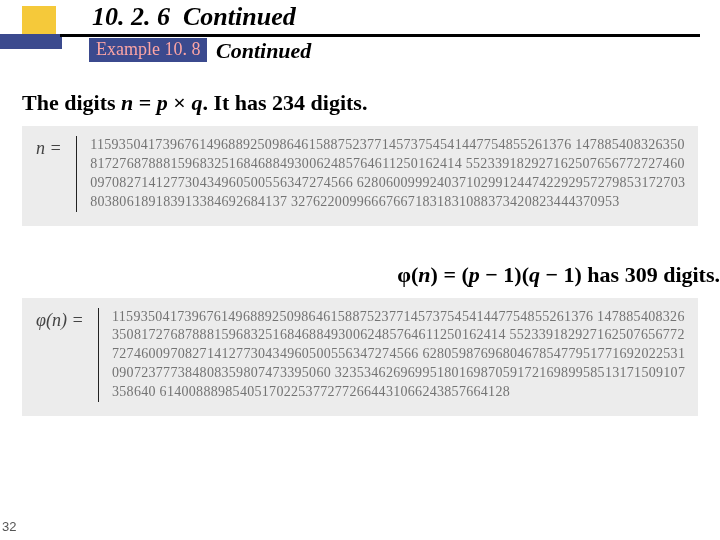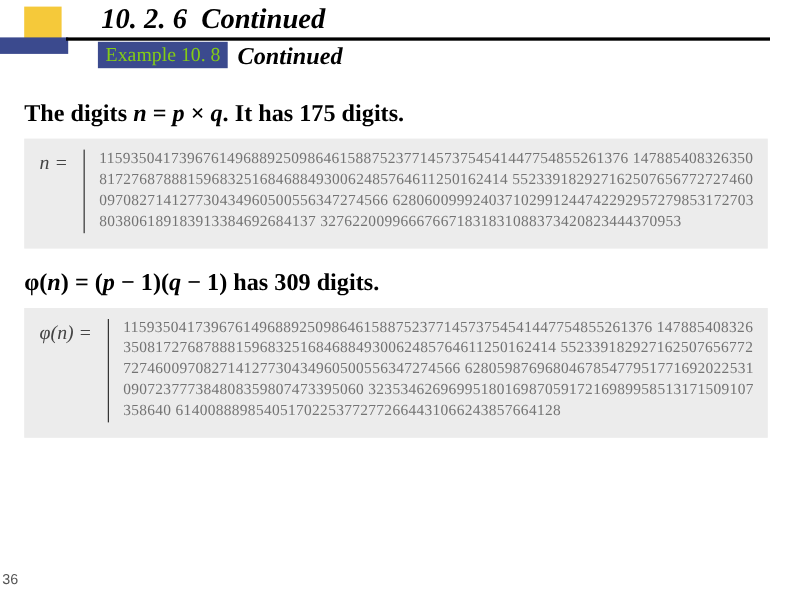--- a/index.html
+++ b/index.html
@@ -45,43 +45,44 @@
     top: 34px;
     width: 640px;
     height: 3px;
     background: #000;
   }
   .example-badge {
     position: absolute;
     left: 89px;
     top: 38px;
     background: #3b4a8e;
-    color: #84cc16;
+    color: #fca5a5;
     font-family: "Times New Roman", serif;
     font-size: 18px;
     padding: 1px 7px 2px 7px;
   }
   .continued-sub {
     position: absolute;
     left: 216px;
     top: 38px;
     font-size: 22px;
     font-style: italic;
     font-weight: bold;
   }
   .sentence {
     margin: 26px 0 10px 22px;
     font-size: 22px;
     font-weight: bold;
   }
   .sentence .ital { font-style: italic; }
   .sentence2 {
-    margin: 18px 0 10px 22px;
+    margin: 36px 0 10px 22px;
     font-size: 22px;
     font-weight: bold;
+    text-align: right;
   }
   .sentence2 .ital { font-style: italic; }
   .number-block {
     margin: 0 22px 0 22px;
     background: #ececec;
     padding: 10px 12px 14px 14px;
     display: flex;
     align-items: flex-start;
     gap: 14px;
   }
@@ -124,32 +125,32 @@
   <div class="title">
     <span>10. 2. 6</span>
     &nbsp;<span>Continued</span>
   </div>
   <div class="title-underline"></div>
   <div class="example-badge">Example 10. 8</div>
   <div class="continued-sub">Continued</div>
 </div>
 
 <div class="sentence">
-  <span>The digits </span><span class="ital">n</span><span> = </span><span class="ital">p</span><span> × </span><span class="ital">q</span><span>. It has 175 digits.</span>
+  <span>The digits </span><span class="ital">n</span><span> = </span><span class="ital">p</span><span> × </span><span class="ital">q</span><span>. It has 234 digits.</span>
 </div>
 
 <div class="number-block">
   <div class="nb-label">n =</div>
   <div class="nb-sep"></div>
   <div class="nb-digits">115935041739676149688925098646158875237714573754541447754855261376 147885408326350817276878881596832516846884930062485764611250162414 552339182927162507656772727460097082714127730434960500556347274566 628060099924037102991244742292957279853172703803806189183913384692684137 327622009966676671831831088373420823444370953</div>
 </div>
 
 <div class="sentence2">
   <span>φ(</span><span class="ital">n</span><span>) = (</span><span class="ital">p</span><span> − 1)(</span><span class="ital">q</span><span> − 1) has 309 digits.</span>
 </div>
 
 <div class="number-block">
   <div class="nb-label">φ(n) =</div>
   <div class="nb-sep"></div>
   <div class="nb-digits">115935041739676149688925098646158875237714573754541447754855261376 147885408326350817276878881596832516846884930062485764611250162414 552339182927162507656772727460097082714127730434960500556347274566 628059876968046785477951771692022531090723777384808359807473395060 323534626969951801698705917216989958513171509107358640 614008889854051702253772772664431066243857664128</div>
 </div>
 
-<div class="page-num">36</div>
+<div class="page-num">32</div>
 
 </body></html>

